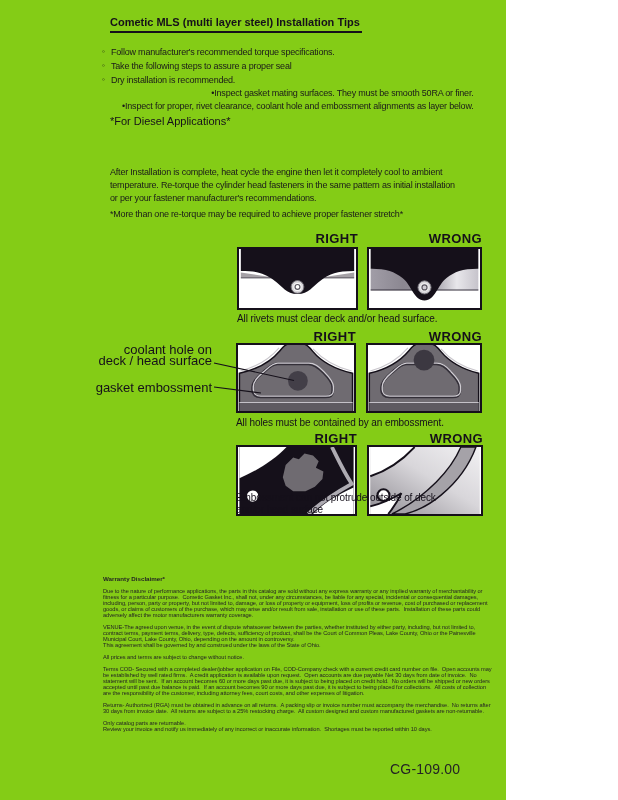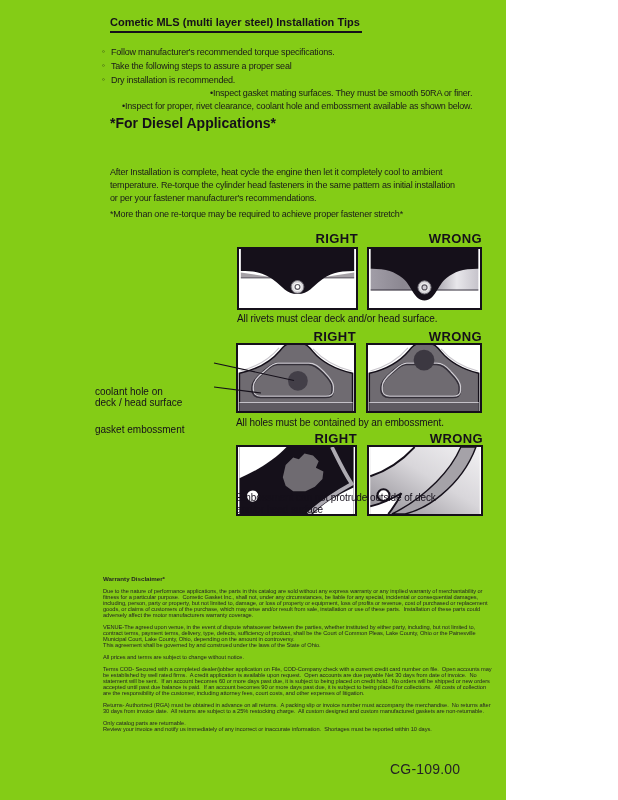--- a/index.html
+++ b/index.html
@@ -10,21 +10,21 @@
   .title {
     position:absolute; left:110px; top:16px;
     font-size:11px; font-weight:bold; color:#15101a;
     border-bottom:2px solid #15101a; padding:0 2px 3px 0; white-space:nowrap;
   }
   .tips { position:absolute; left:102px; top:45px; font-size:9px; letter-spacing:-0.2px; line-height:13px; color:#1a1a1a; }
   .tip-row { white-space:nowrap; }
   .tip-sub { margin-left:15px;text-align:right; }
   .m1 { display:inline-block; width:9px; font-size:8px; vertical-align:1px; }
   .m2 { display:inline-block; width:8px; }
-  .diesel-heading { position:absolute; left:110px; top:115px; font-size:14px; font-weight:bold; color:#15101a; }
+  .diesel-heading { position:absolute; left:110px; top:115px; font-size:11px; font-weight:normal; color:#15101a; }
   .body-p { position:absolute; left:110px; font-size:9px; letter-spacing:-0.2px; line-height:13px; white-space:pre; color:#1a1a1a; }
   #dp1 { top:133px; }
   #dp2 { top:166px; }
   #dp3 { top:208px; }
 
   .dg-label { position:absolute; font-size:13px; font-weight:600; letter-spacing:0.4px; text-align:right; color:#15101a; }
   #r1-right { left:237px; top:231px; width:121px; }
   #r1-wrong { left:367px; top:231px; width:115px; }
   #r2-right { left:236px; top:329px; width:120px; }
   #r2-wrong { left:366px; top:329px; width:116px; }
@@ -37,21 +37,21 @@
   #p2r { left:236px; top:343px; width:120px; height:70px; }
   #p2w { left:366px; top:343px; width:116px; height:70px; }
   #p3r { left:236px; top:445px; width:121px; height:71px; }
   #p3w { left:367px; top:445px; width:116px; height:71px; }
 
   .caption { position:absolute; font-size:10px; letter-spacing:-0.1px; color:#15101a; }
   #cap1 { left:237px; top:313px; }
   #cap2 { left:236px; top:417px; width:246px; text-align:left; }
   #cap3 { left:236px; top:492px; white-space:pre-line; line-height:11.5px; }
 
-  .callout { position:absolute; font-size:10px; line-height:10.5px; white-space:pre-line; color:#15101a;margin-top:42px; }
+  .callout { position:absolute; font-size:13px; line-height:10.5px; text-align:right; white-space:pre-line; color:#15101a; }
   #co1 { left:95px; top:345px; width:117px; }
   #co2 { left:95px; top:383px; width:117px; }
   #callout-lines { position:absolute; left:205px; top:356px; width:100px; height:42px; z-index:3; }
 
   .warranty { position:absolute; left:103px; top:575px; width:416px; color:#242424; }
   .w-head { font-size:6.2px; font-weight:bold; margin:0 0 6px 0; }
   .warranty p { font-size:5.7px; line-height:6.1px; letter-spacing:-0.05px; margin:0 0 5.6px 0; white-space:pre; }
 
   .pagenum { position:absolute; left:390px; top:761px; font-size:14px; letter-spacing:0.2px; color:#242424; }
 </style>
@@ -60,21 +60,21 @@
 
 <div class="page">
 
   <div class="title">Cometic MLS (multi layer steel) Installation Tips</div>
 
   <div class="tips">
     <div class="tip-row"><span class="m1">◦</span><span>Follow manufacturer's recommended torque specifications.</span></div>
     <div class="tip-row"><span class="m1">◦</span><span>Take the following steps to assure a proper seal</span></div>
     <div class="tip-row"><span class="m1">◦</span><span>Dry installation is recommended.</span></div>
     <div class="tip-row tip-sub"><span class="m2">•</span><span>Inspect gasket mating surfaces.  They must be smooth 50RA or finer.</span></div>
-    <div class="tip-row tip-sub"><span class="m2">•</span><span>Inspect for proper, rivet clearance, coolant hole and embossment available as shown below.</span></div>
+    <div class="tip-row tip-sub"><span class="m2">•</span><span>Inspect for proper, rivet clearance, coolant hole and embossment alignments as layer below.</span></div>
   </div>
 
   <div class="diesel-heading">*For Diesel Applications*</div>
   <div class="body-p" id="dp2">After Installation is complete, heat cycle the engine then let it completely cool to ambient
 temperature. Re-torque the cylinder head fasteners in the same pattern as initial installation
 or per your fastener manufacturer's recommendations.</div>
   <div class="body-p" id="dp3">*More than one re-torque may be required to achieve proper fastener stretch*</div>
 
   <div class="dg-label" id="r1-right">RIGHT</div>
   <div class="dg-label" id="r1-wrong">WRONG</div>

